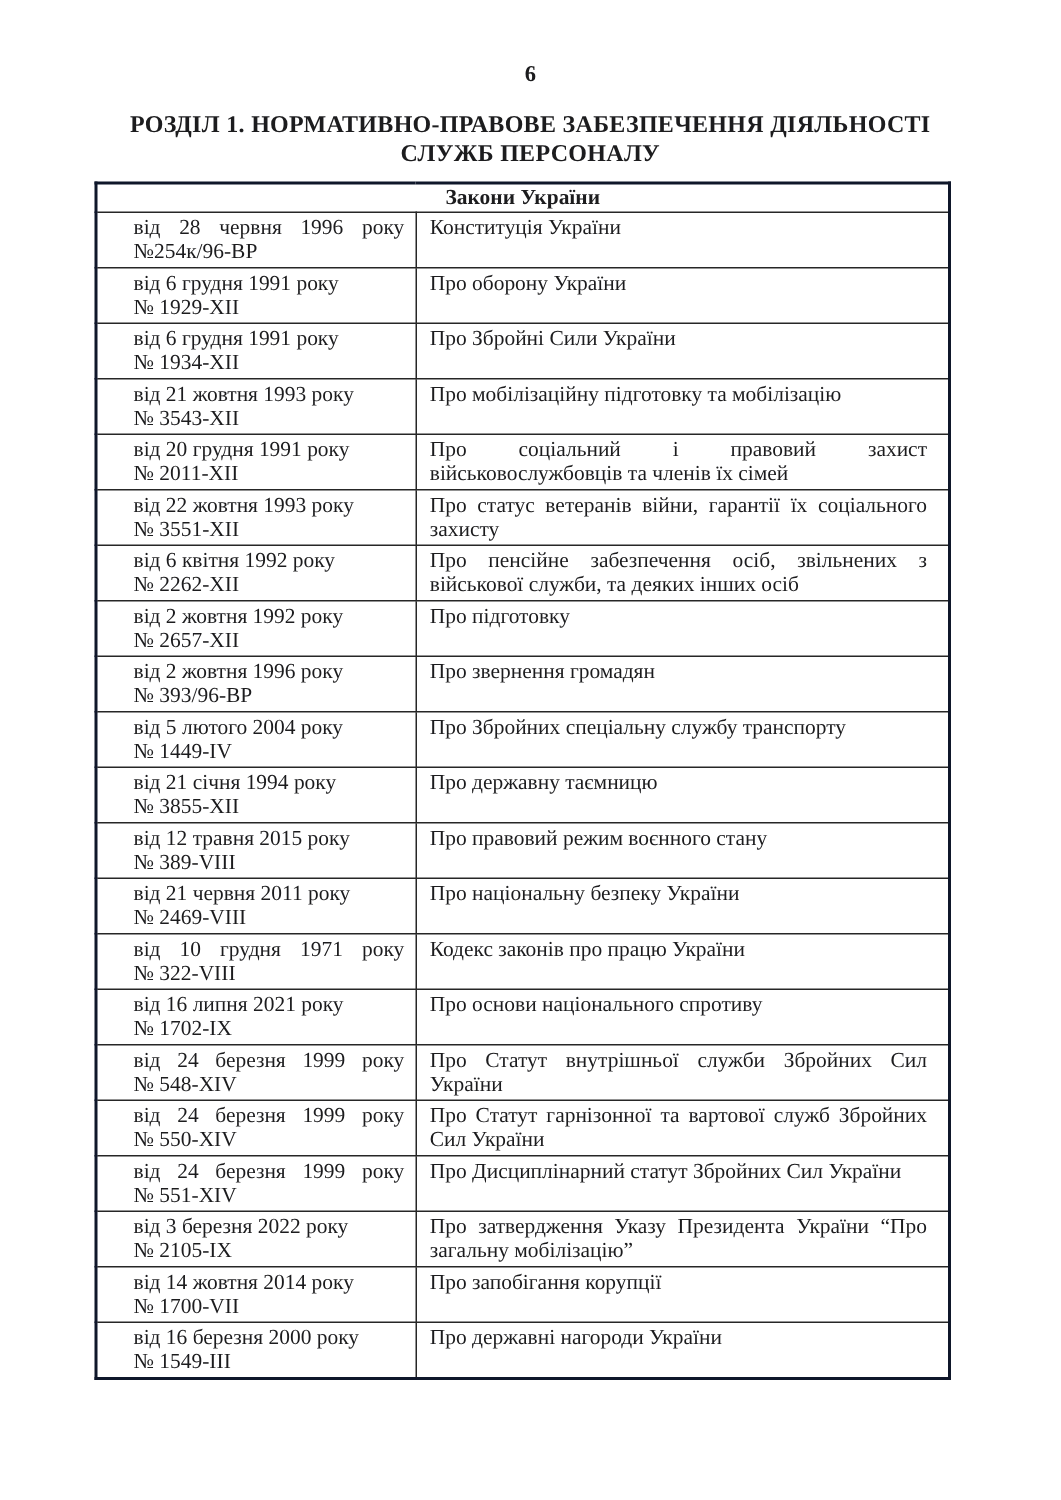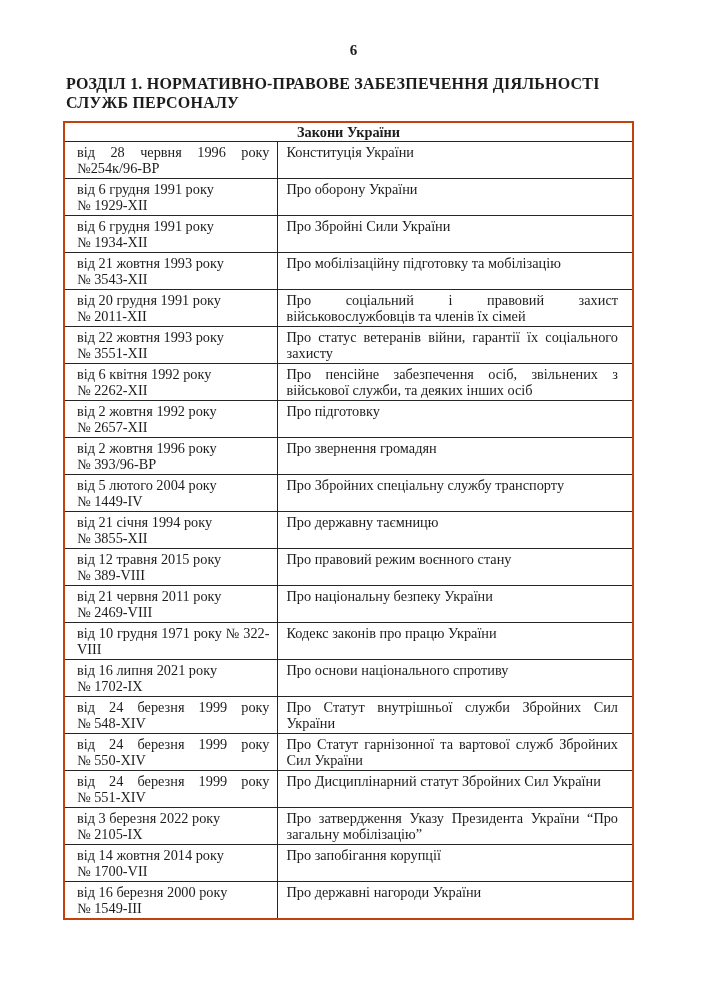--- a/index.html
+++ b/index.html
@@ -21,47 +21,48 @@
   .page-number {
     text-align: center;
     font-weight: bold;
     font-size: 15px;
     line-height: 16px;
     margin-bottom: 10px;
   }
   .section-title {
     width: 575px;
     margin: 16px auto 9px auto;
+    text-align: center;
     font-weight: bold;
     font-size: 16px;
     line-height: 19px;
     letter-spacing: 0.2px;
   }
   table.laws-table {
     table-layout: fixed;
     border-collapse: collapse;
     margin-left: 63px;
     width: 569px;
-    border: 2px solid #c2410c;
+    border: 2px solid #0f172a;
   }
   .laws-table col.c1 { width: 213px; }
   .laws-table col.c2 { width: 356px; }
   .laws-table th, .laws-table td {
     border: 1px solid #262626;
     vertical-align: top;
     font-size: 14.3px;
     line-height: 16px;
   }
   .laws-table th {
     font-weight: bold;
     text-align: center;
     padding: 1px 4px;
   }
   td.date-cell {
-    padding: 2px 7px 2px 12px;
+    padding: 2px 7px 2px 24px;
     text-align: left;
   }
   td.date-cell.flow .cell-line {
     text-align: justify;
   }
   td.title-cell {
     padding: 2px 14px 2px 9px;
     text-align: justify;
   }
 </style>

